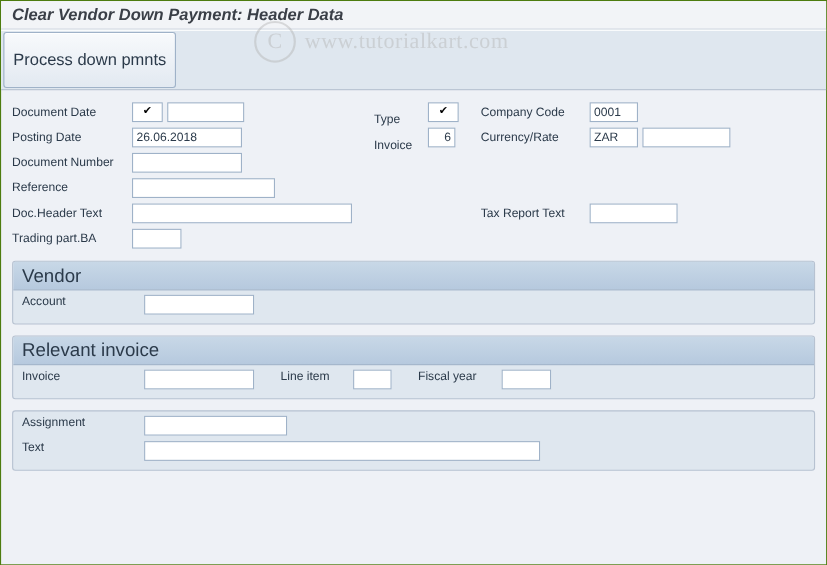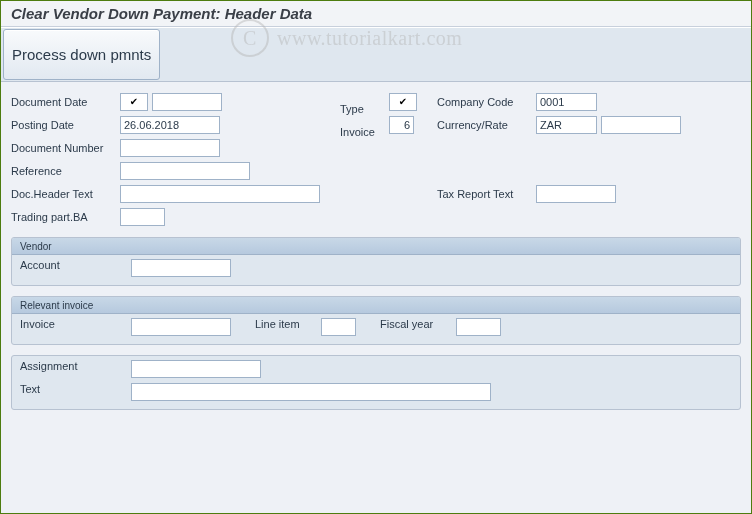--- a/index.html
+++ b/index.html
@@ -75,34 +75,34 @@
     justify-content:center;
     font-size:11px;
     line-height:1;
     -webkit-appearance:none;
     appearance:none;
     padding:0;
   }
   .chk-slot::after { content:"\2714"; font-size:10px; color:#000; }
   .w70{width:70px;} .w25{width:25px;} .w100{width:100px;} .w80{width:80px;}
   .w130{width:130px;} .w200{width:200px;} .w45{width:45px;} .w35{width:35px;}
-  .w55{width:61px;}
+  .w55{width:44px;}
 
   
   .group {
     background:#dfe7ef;
     border:1px solid #b7c2d1;
     border-radius:3px;
     overflow:hidden;
   }
   .group-title {
     background: linear-gradient(#c8d8e7,#b6c9de);
     border-bottom:1px solid #9fb2c8;
     padding:3px 8px 2px 8px;
-    font-size:10px;
+    font-size:17px;
     color:#2b3a4a;
   }
   .group-body {
     padding:4px 8px 6px 8px;
     display:flex;
     flex-direction:column;
     gap:3px;
   }
   .group-row {
     display:flex;

